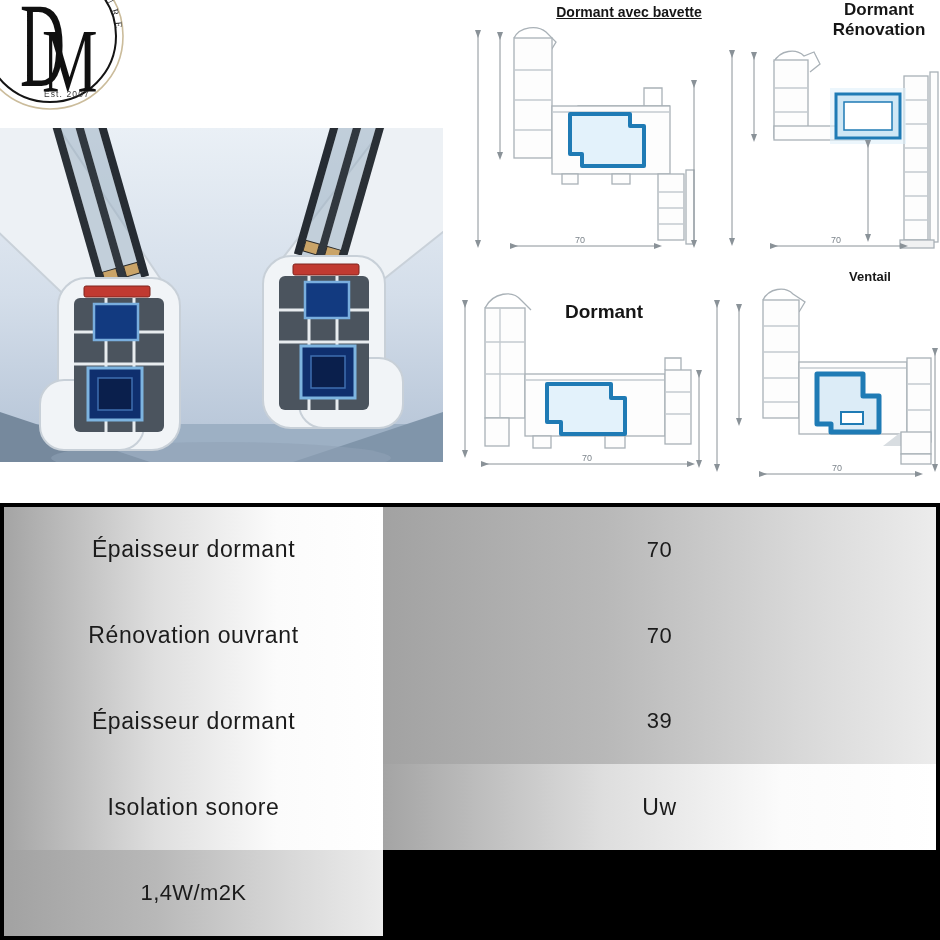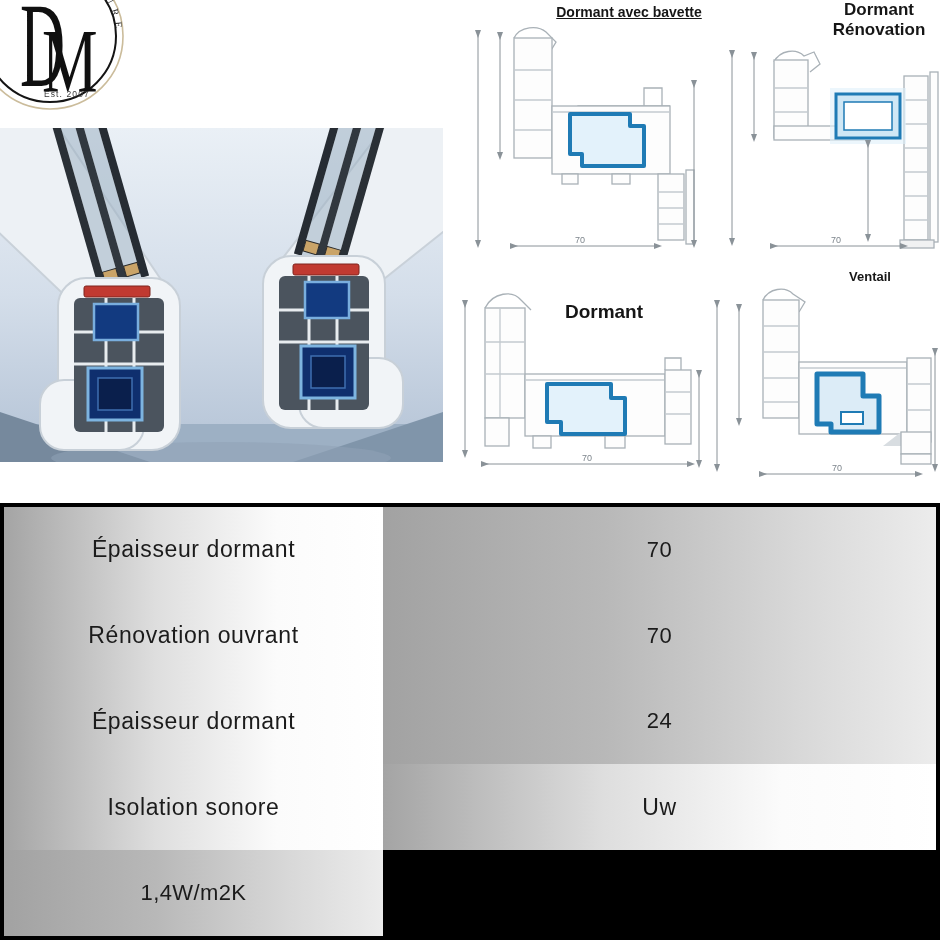--- a/index.html
+++ b/index.html
@@ -227,21 +227,21 @@
   </svg>
 
   <div class="spec-table">
     <div class="cell cell-label">Épaisseur dormant</div>
     <div class="cell cell-value">70</div>
 
     <div class="cell cell-label">Rénovation ouvrant</div>
     <div class="cell cell-value">70</div>
 
     <div class="cell cell-label">Épaisseur dormant</div>
-    <div class="cell cell-value">24</div>
+    <div class="cell cell-value">39</div>
 
     <div class="cell cell-label">Isolation sonore</div>
 
     <div class="cell cell-label">Uw</div>
     <div class="cell cell-value">1,4W/m2K</div>
   </div>
 
 </div>
 
 </body></html>

